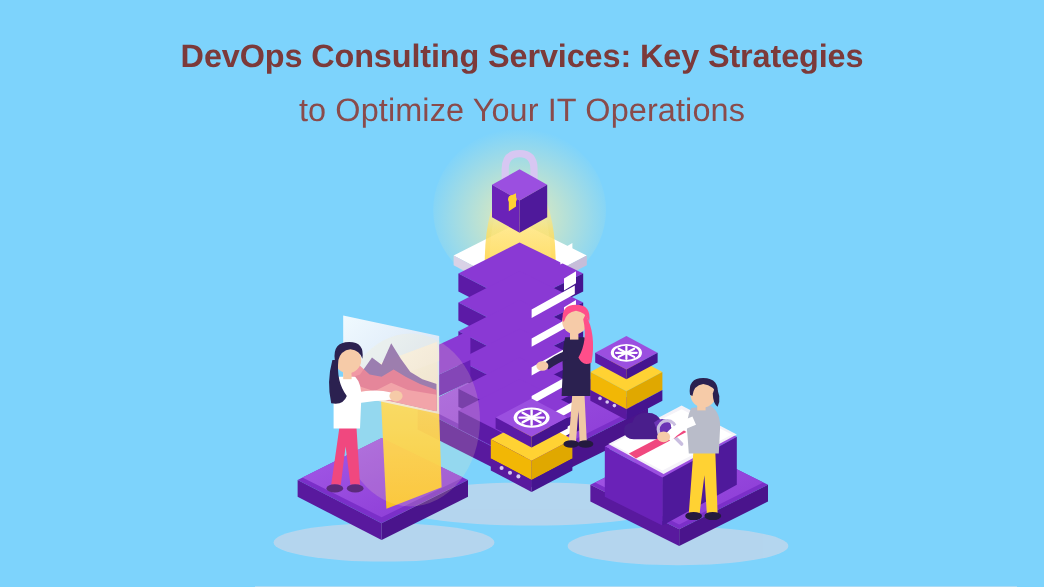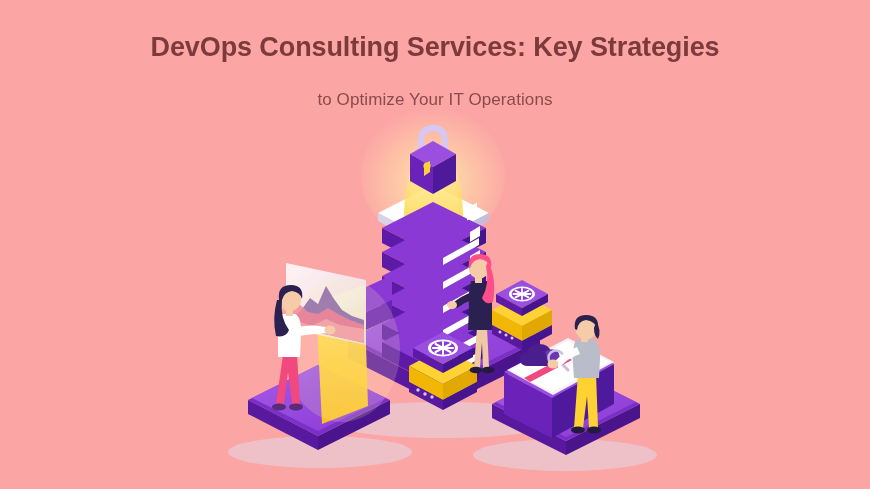--- a/index.html
+++ b/index.html
@@ -28,42 +28,42 @@
   }
   .heading-line1 {
     display: block;
     font-size: 27px;
     font-weight: bold;
     color: #7C3A3A;
     letter-spacing: -0.1px;
   }
   .heading-line2 {
     display: block;
-    font-size: 17px;
+    font-size: 27px;
     font-weight: normal;
     color: #8A4B4B;
-    margin-top: 24px;
+    margin-top: 10px;
     letter-spacing: 0.1px;
   }
   
   #illustration {
     position: absolute;
     left: 0;
     top: 0;
     width: 870px;
     height: 489px;
   }
   #illustration svg {
     display: block;
   }
 </style>
 </head>
 <body style="background: rgb(248, 234, 234);">
 
-<div id="banner" style="background: #fca5a5;">
+<div id="banner" style="background: #7dd3fc;">
 
   <div class="heading-block">
     <span class="heading-line1">DevOps Consulting Services: Key Strategies</span>
     <span class="heading-line2">to Optimize Your IT Operations</span>
   </div>
 
   <div id="illustration">
     <svg width="870" height="489" viewBox="0 0 870 489" xmlns="http://www.w3.org/2000/svg">
 
       <defs>

